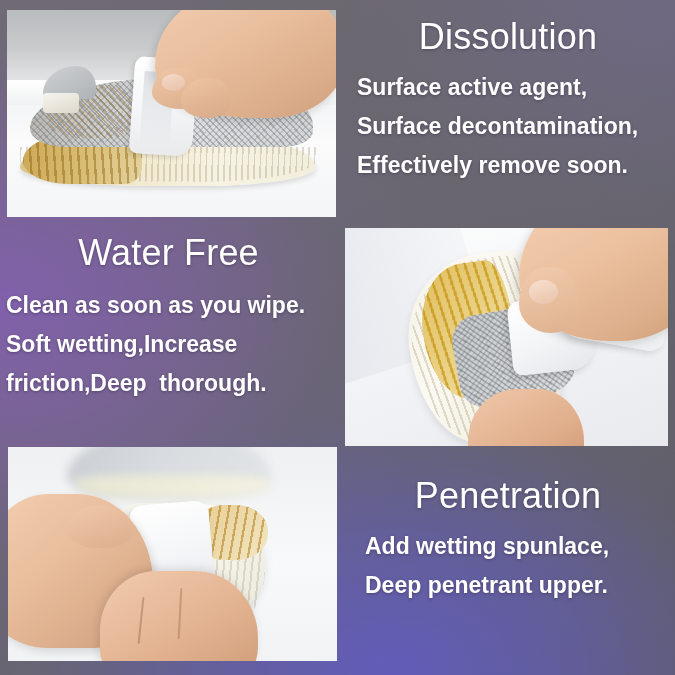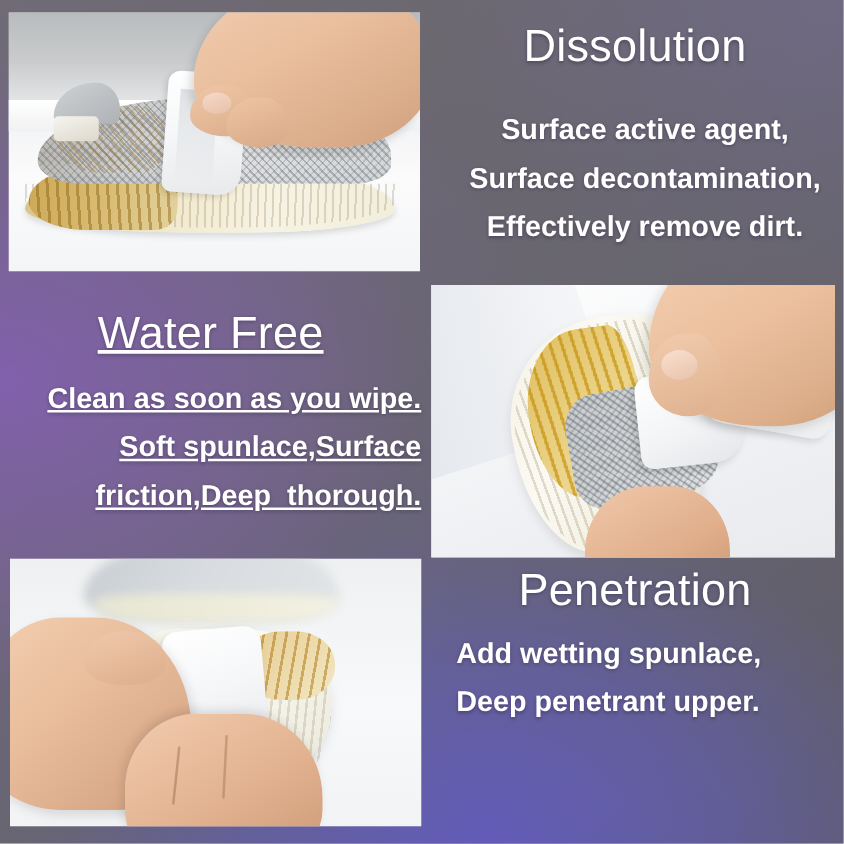--- a/index.html
+++ b/index.html
@@ -180,28 +180,28 @@
     text-shadow:0 1px 3px rgba(40,30,60,0.45);}
   .panel .title{
     font-size:36px;font-weight:400;line-height:1.05;letter-spacing:.2px;
     margin:0 0 12px 0;white-space:nowrap;}
   .panel .line{
     font-size:23px;font-weight:600;line-height:1.0;margin:0 0 16px 0;
     white-space:pre;}
   .panel .line:last-child{margin-bottom:0;}
 
   #panel-dissolution{left:341px;top:18px;width:334px;}
-  #panel-dissolution .title{margin-bottom:36px;}
-  #panel-dissolution .lines{text-align:center;padding-left:16px;}
-
-  #panel-water-free{left:0px;top:247px;width:337px;text-decoration:underline;}
+  #panel-dissolution .title{margin-bottom:20px;}
+  #panel-dissolution .lines{text-align:left;padding-left:16px;}
+
+  #panel-water-free{left:0px;top:234px;width:337px;}
   #panel-water-free .title{margin-bottom:22px;}
-  #panel-water-free .lines{text-align:right;padding-left:6px;}
-
-  #panel-penetration{left:341px;top:453px;width:334px;}
+  #panel-water-free .lines{text-align:left;padding-left:6px;}
+
+  #panel-penetration{left:341px;top:477px;width:334px;}
   #panel-penetration .title{margin-bottom:20px;}
   #panel-penetration .lines{text-align:left;padding-left:24px;}
 </style>
 </head>
 <body>
 
 <div id="poster">
 
   <div class="photo" id="photo-wipe-shoe-side">
     <div class="tl-bg-top"></div>
@@ -220,29 +220,29 @@
     <div class="tl-finger1"></div>
     <div class="tl-finger2"></div>
     <div class="tl-thumbnail"></div>
   </div>
 
   <div class="panel" id="panel-dissolution">
     <div class="title">Dissolution</div>
     <div class="lines">
       <div class="line">Surface active agent,</div>
       <div class="line">Surface decontamination,</div>
-      <div class="line">Effectively remove dirt.</div>
+      <div class="line">Effectively remove soon.</div>
     </div>
   </div>
 
   <div class="panel" id="panel-water-free">
     <div class="title">Water Free</div>
     <div class="lines">
       <div class="line">Clean as soon as you wipe.</div>
-      <div class="line">Soft spunlace,Surface</div>
+      <div class="line">Soft wetting,Increase</div>
       <div class="line">friction,Deep  thorough.</div>
     </div>
   </div>
 
   <div class="photo" id="photo-wipe-midsole">
     <div class="mr-bg"></div>
     <div class="mr-bg-streak"></div>
     <div class="mr-sole"></div>
     <div class="mr-sole-ridge"></div>
     <div class="mr-stain"></div>

